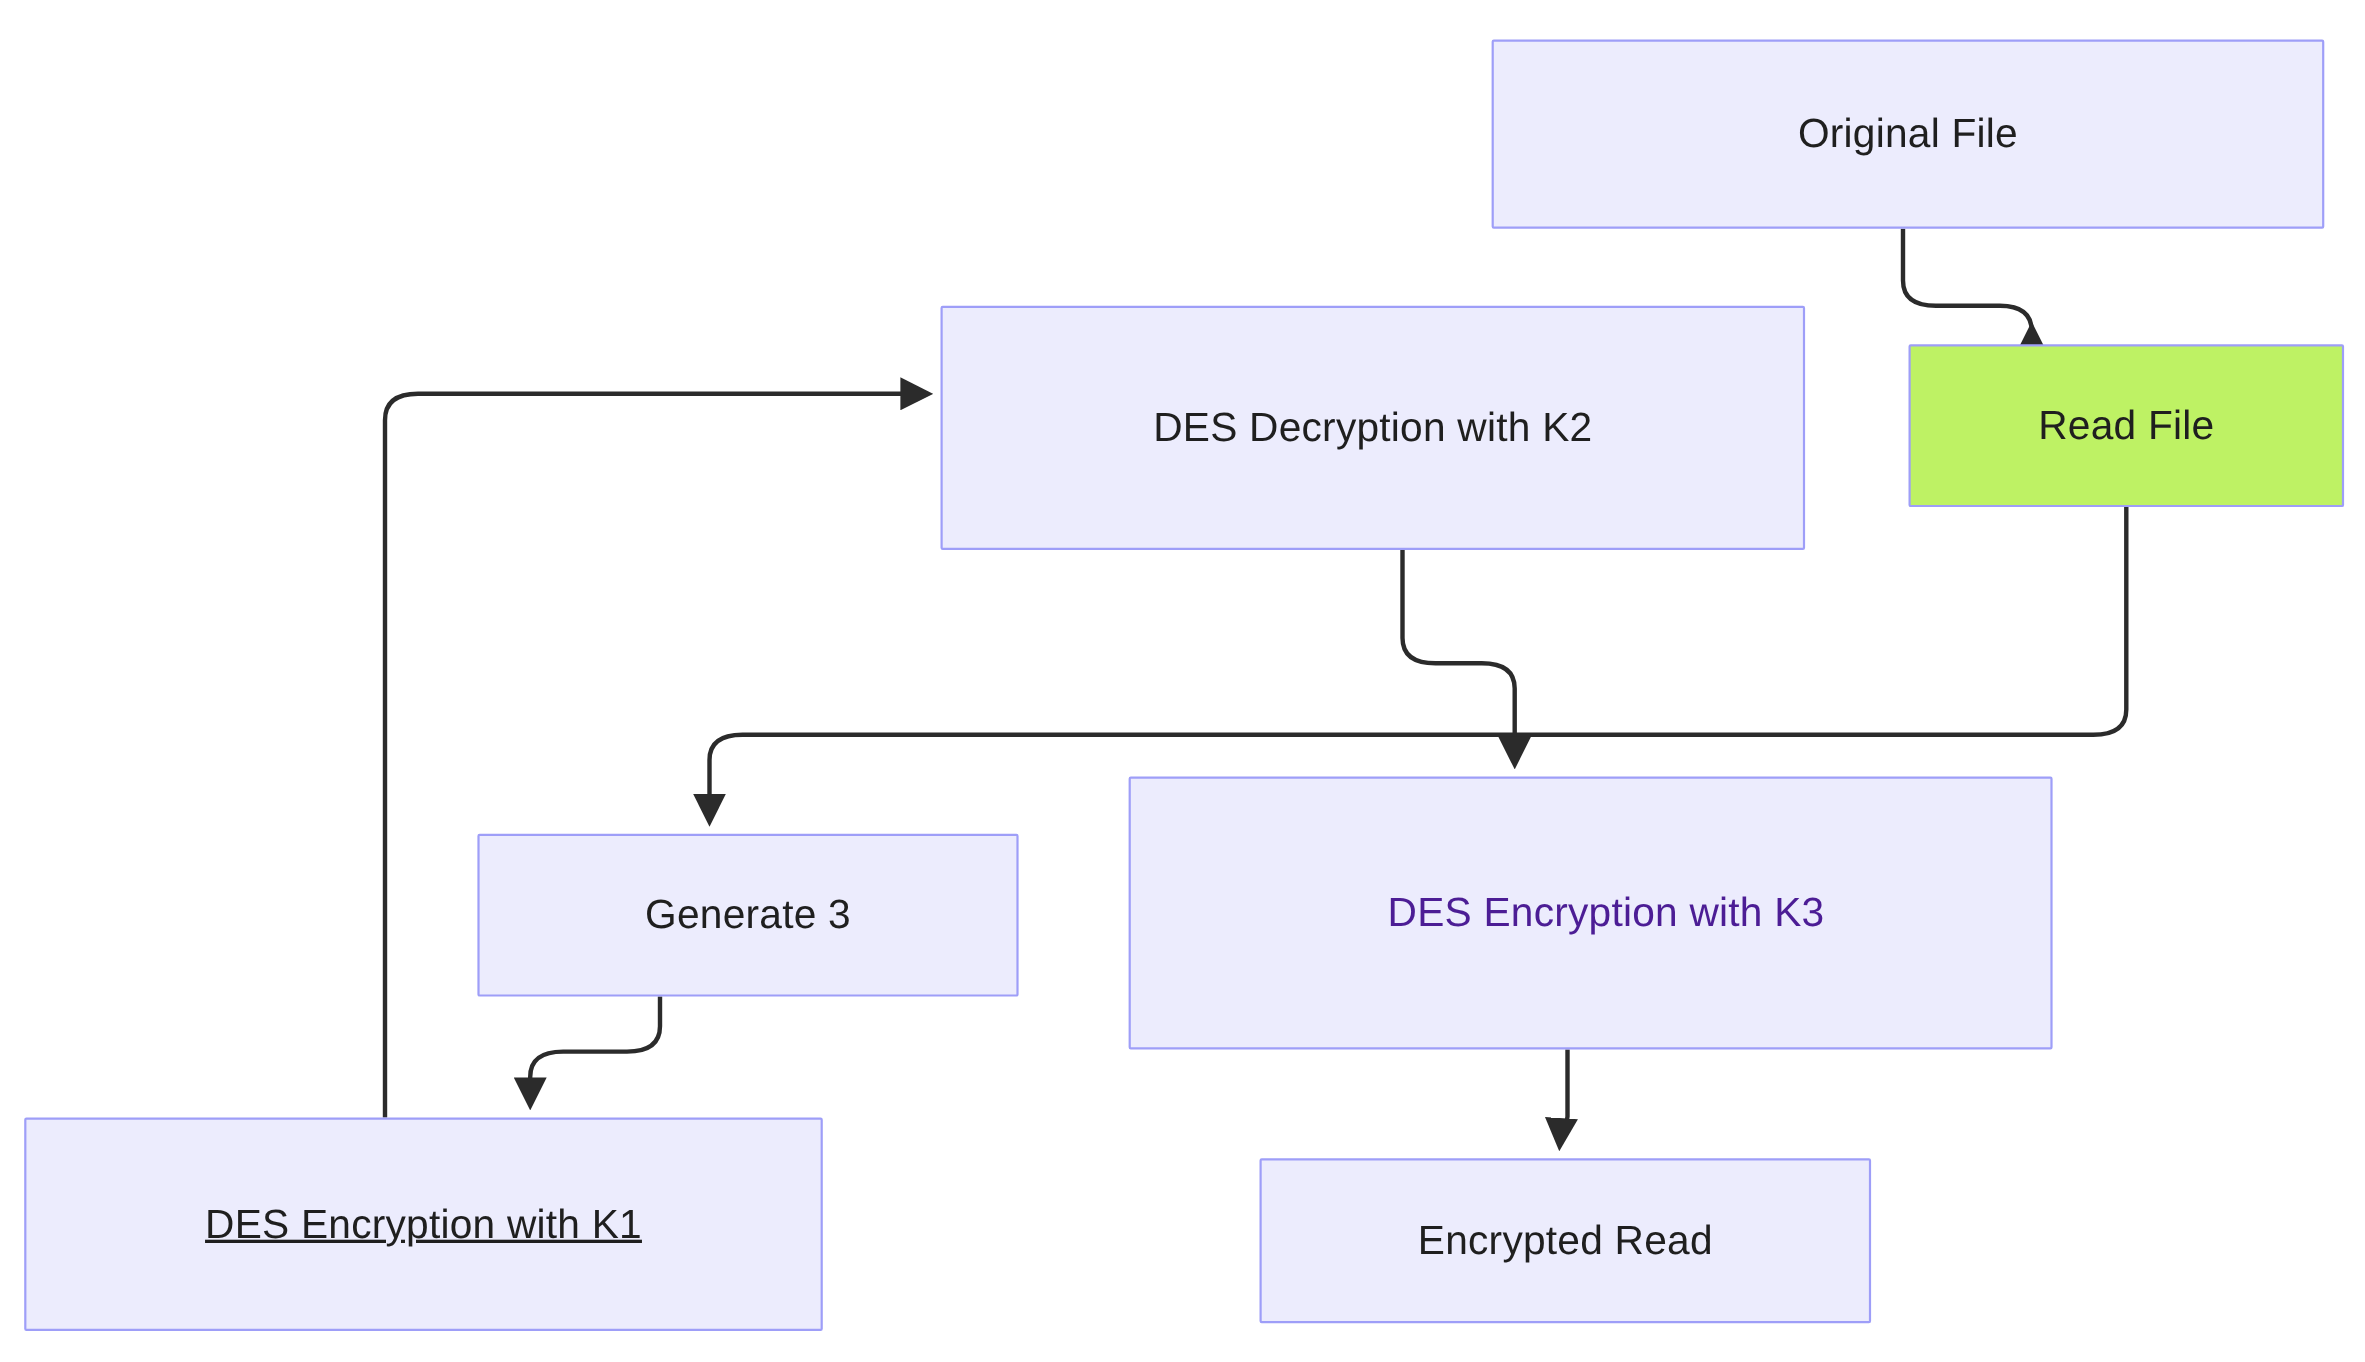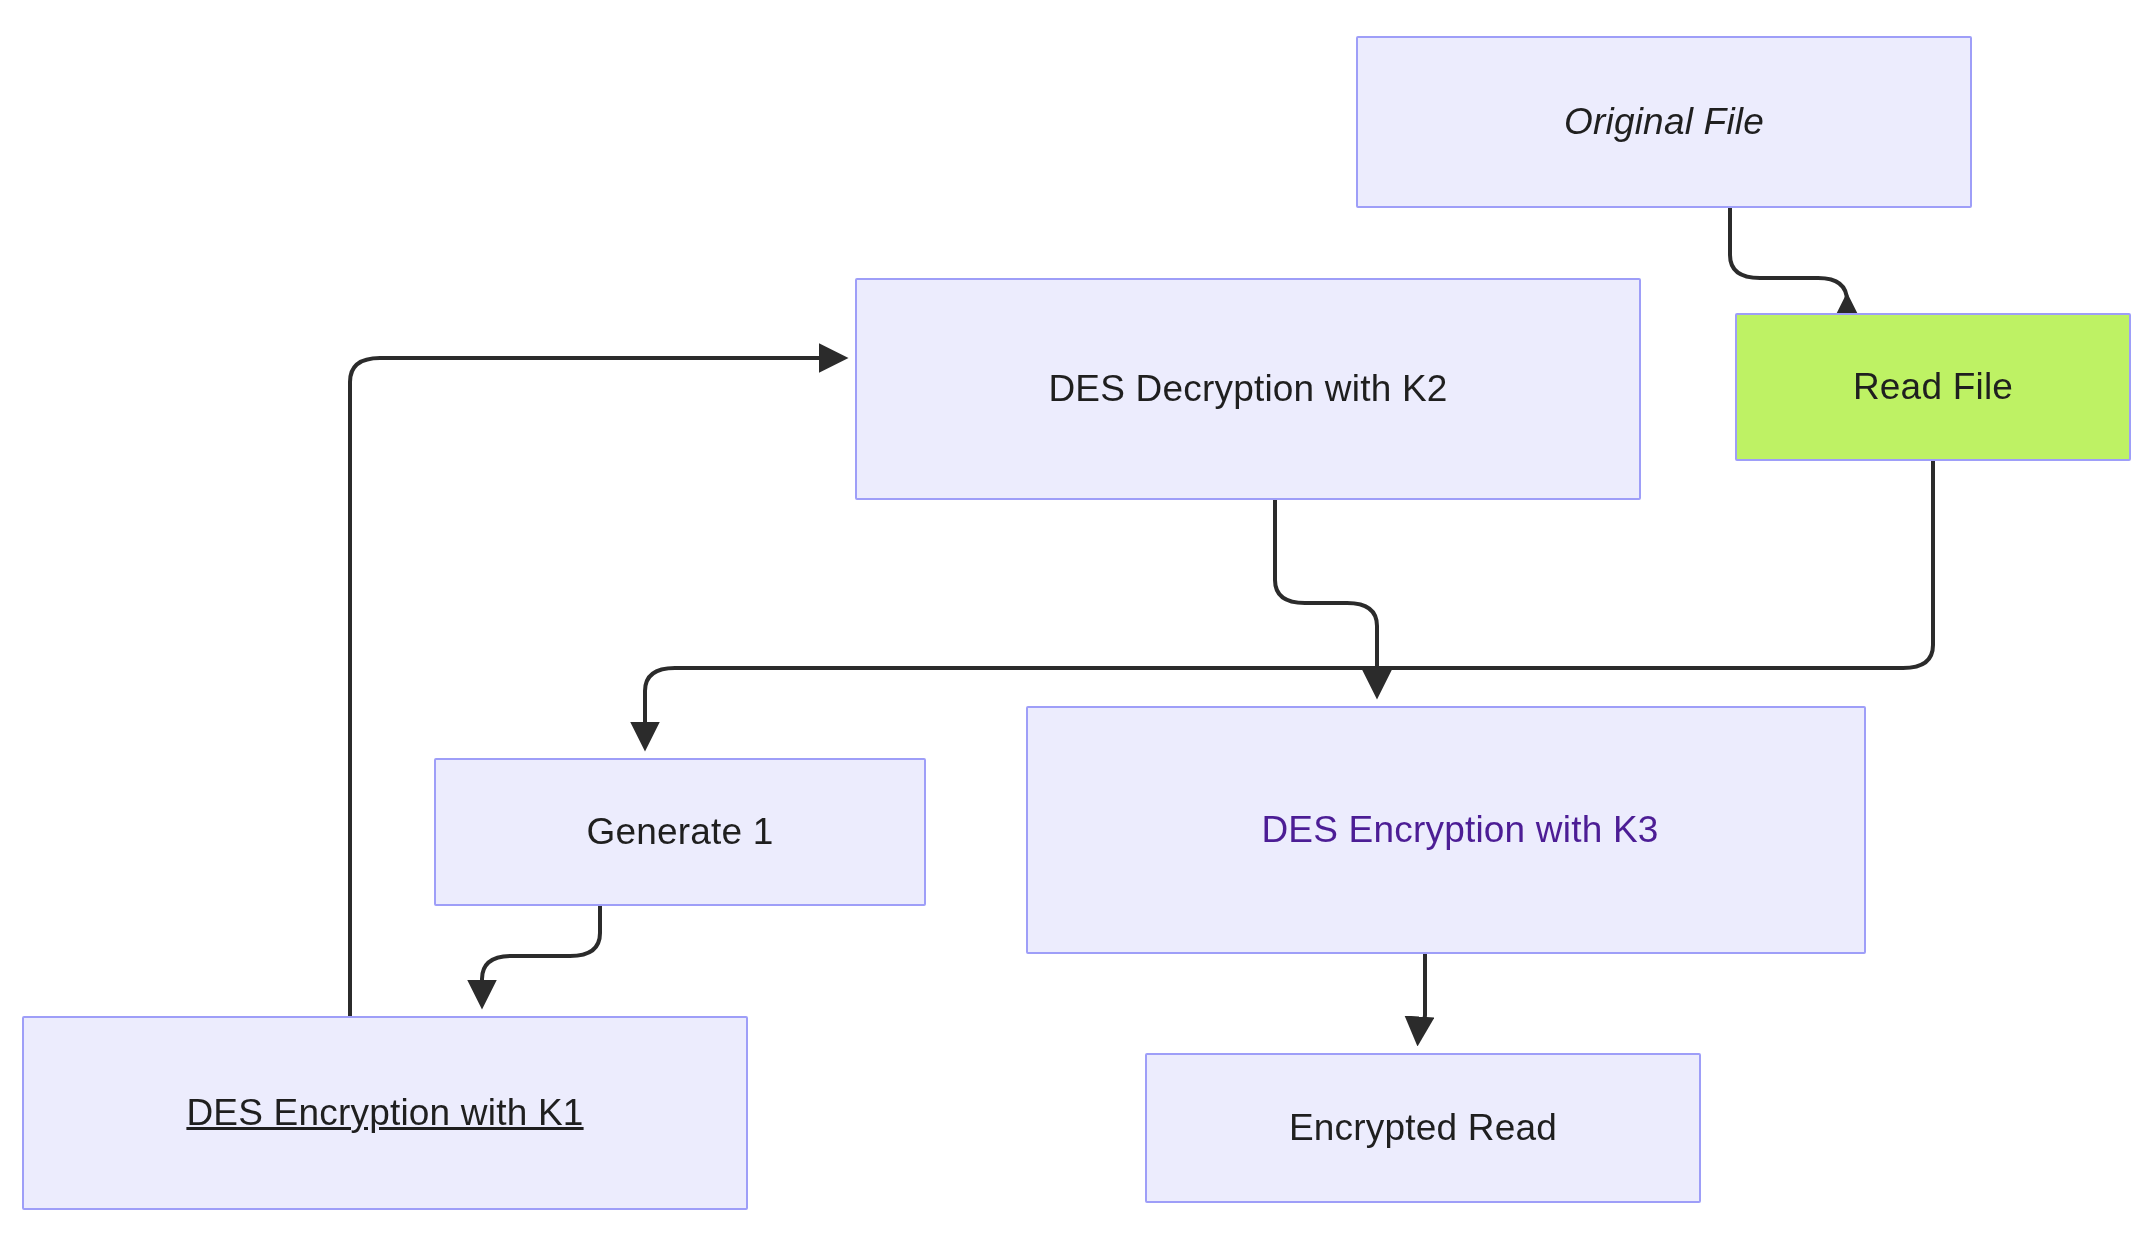--- a/index.html
+++ b/index.html
@@ -65,31 +65,31 @@
         <path d="M 1730 208 L 1730 255 Q 1730 278 1760 278 L 1818 278 Q 1847 278 1847 301 L 1847 300" stroke="#2b2b2b" marker-end="url(#arrowhead)"></path>
         <path d="M 1933 461 L 1933 645 Q 1933 668 1903 668 L 675 668 Q 645 668 645 691 L 645 744" stroke="#2b2b2b" marker-end="url(#arrowhead)"></path>
         <path d="M 1275 500 L 1275 580 Q 1275 603 1305 603 L 1347 603 Q 1377 603 1377 626 L 1377 692" stroke="#2b2b2b" marker-end="url(#arrowhead)"></path>
         <path d="M 350 1016 L 350 382 Q 350 358 380 358 L 841 358" stroke="#2b2b2b" marker-end="url(#arrowhead)"></path>
         <path d="M 600 906 L 600 933 Q 600 956 570 956 L 512 956 Q 482 956 482 979 L 482 1002" stroke="#2b2b2b" marker-end="url(#arrowhead)"></path>
         <path d="M 1425 954 L 1425 1015 Q 1425 1020 1419 1024 L 1418 1039" stroke="#2b2b2b" marker-end="url(#arrowhead)"></path>
       </g>
   </svg>
 
   <div id="nodes-group">
-      <div class="node" style="left: 1356px; top: 36px; width: 616px; height: 172px; background: rgb(236, 236, 253); border-color: rgb(158, 158, 248); color: rgb(31, 31, 31); font-style: italic;">
+      <div class="node" style="left: 1356px; top: 36px; width: 757px; height: 172px; background: rgb(236, 236, 253); border-color: rgb(158, 158, 248); color: rgb(31, 31, 31);">
         <span class="node-label">Original File</span>
       </div>
       <div class="node" style="left: 855px; top: 278px; width: 786px; height: 222px; background: rgb(236, 236, 253); border-color: rgb(158, 158, 248); color: rgb(31, 31, 31);">
         <span class="node-label">DES Decryption with K2</span>
       </div>
       <div class="node" style="left: 1735px; top: 313px; width: 396px; height: 148px; background: #bef264; border-color: rgb(158, 158, 248); color: rgb(31, 31, 31);">
         <span class="node-label">Read File</span>
       </div>
       <div class="node" style="left: 434px; top: 758px; width: 492px; height: 148px; background: rgb(236, 236, 253); border-color: rgb(158, 158, 248); color: rgb(31, 31, 31);">
-        <span class="node-label">Generate 1</span>
+        <span class="node-label">Generate 3</span>
       </div>
       <div class="node" style="left: 1026px; top: 706px; width: 840px; height: 248px; background: rgb(236, 236, 253); border-color: rgb(158, 158, 248); color: #4c1d95; padding-left: 28px;">
         <span class="node-label">DES Encryption with K3</span>
       </div>
       <div class="node" style="left: 22px; top: 1016px; width: 726px; height: 194px; background: rgb(236, 236, 253); border-color: rgb(158, 158, 248); color: rgb(31, 31, 31); text-decoration: underline;">
         <span class="node-label">DES Encryption with K1</span>
       </div>
       <div class="node" style="left: 1145px; top: 1053px; width: 556px; height: 150px; background: rgb(236, 236, 253); border-color: rgb(158, 158, 248); color: rgb(31, 31, 31);">
         <span class="node-label">Encrypted Read</span>
       </div>

